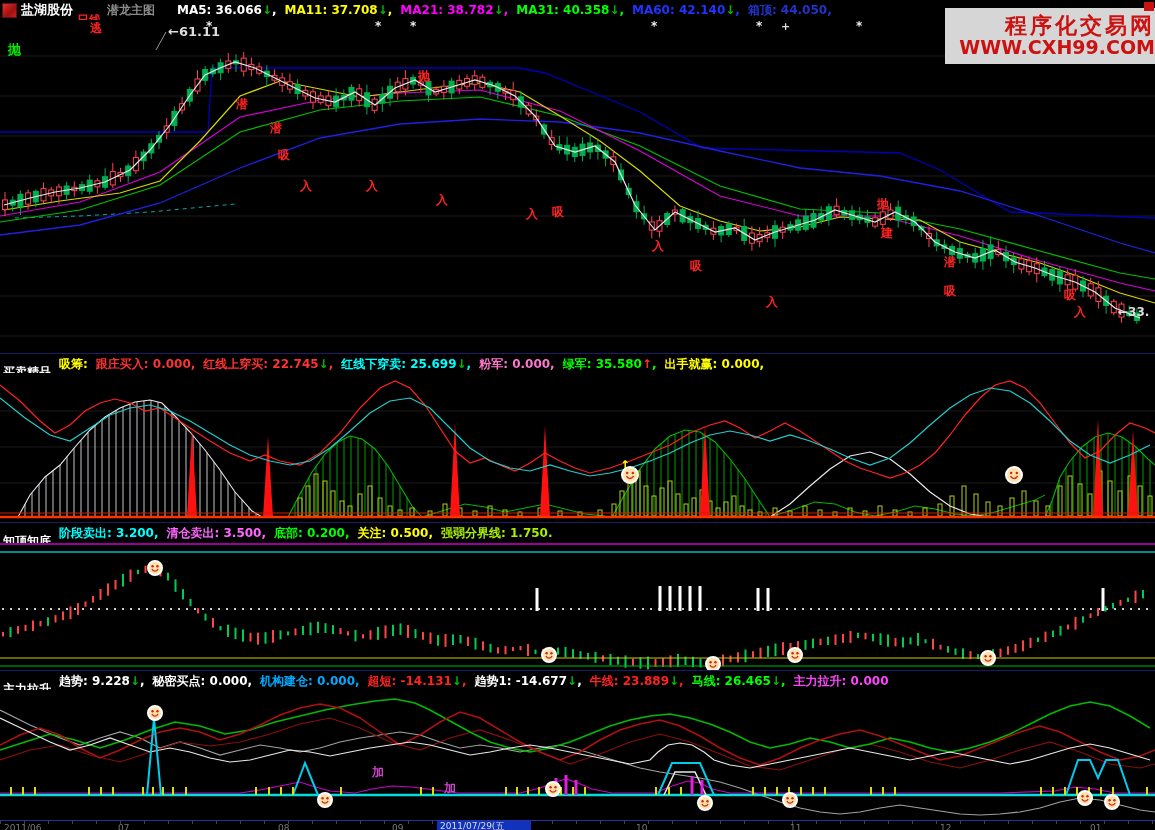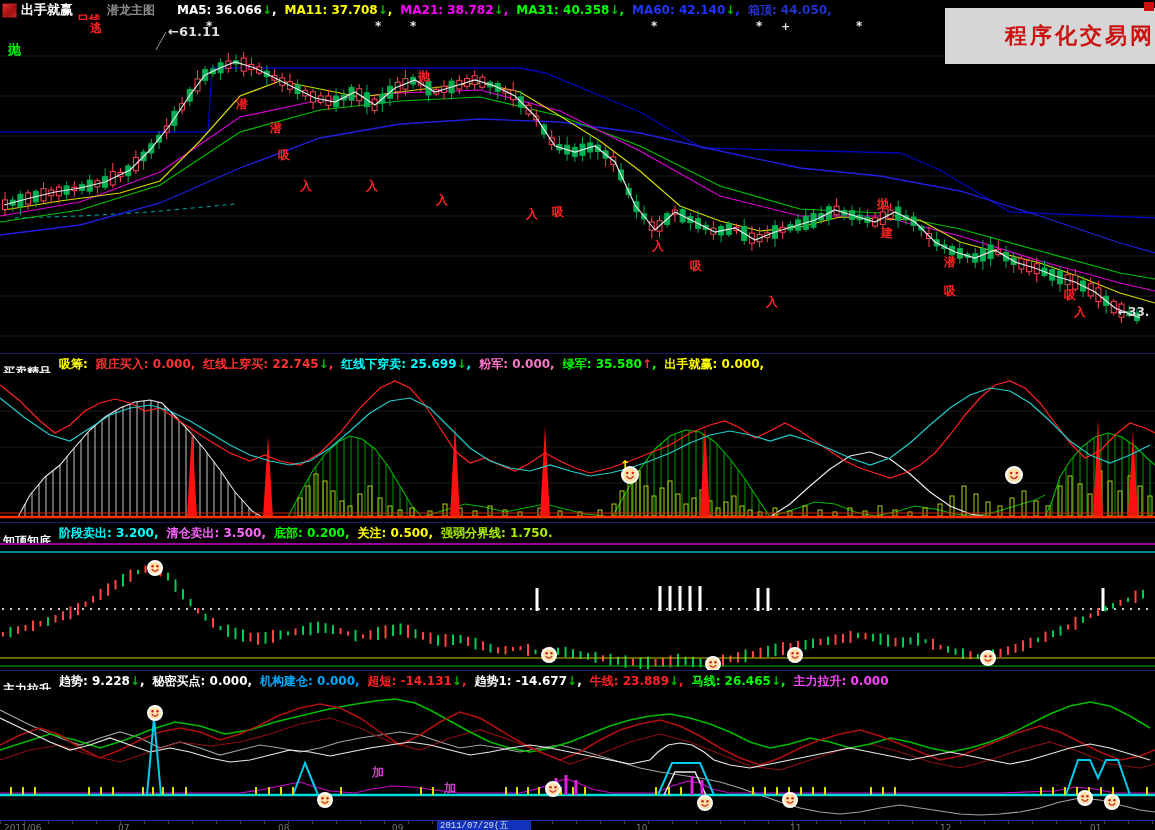--- a/index.html
+++ b/index.html
@@ -26,21 +26,21 @@
            background-size:1155px 3px;background-repeat:no-repeat;}
   .axlabel{position:absolute;top:2px;color:#777;font-size:9px;white-space:nowrap;}
   .cursordate{position:absolute;top:0;height:10px;background:#1133bb;color:#ddd;font-size:9px;
               line-height:10px;padding:0 3px;white-space:nowrap;overflow:hidden;}
 </style>
 </head>
 <body>
 
 <div class="row titlebar">
   <span class="appicon"></span>
-  <span class="stock">出手就赢</span>
+  <span class="stock">盐湖股份</span>
   <span class="period">日线</span>
   <span class="mainind">潜龙主图</span>
   <span><span class="hitem" style="color: rgb(255, 255, 255);"><span class="t">MA5: 36.066</span><span class="a" style="color: rgb(0, 187, 0);">↓</span><span>,</span></span><span class="hitem" style="color: rgb(255, 255, 0);"><span class="t">MA11: 37.708</span><span class="a" style="color: rgb(0, 187, 0);">↓</span><span>,</span></span><span class="hitem" style="color: rgb(255, 0, 255);"><span class="t">MA21: 38.782</span><span class="a" style="color: rgb(0, 187, 0);">↓</span><span>,</span></span><span class="hitem" style="color: rgb(0, 255, 0);"><span class="t">MA31: 40.358</span><span class="a" style="color: rgb(0, 187, 0);">↓</span><span>,</span></span><span class="hitem" style="color: rgb(34, 51, 255);"><span class="t">MA60: 42.140</span><span class="a" style="color: rgb(0, 187, 0);">↓</span><span>,</span></span><span class="hitem" style="color: rgb(34, 51, 204);"><span class="t">箱顶: 44.050</span><span class="a"></span><span>,</span></span></span>
 </div>
 
 <svg class="chart" style="top:20px" width="1155" height="333">
     <g>
       <line x1="0" y1="36" x2="1155" y2="36" stroke="#1d1d1d" stroke-width="1"></line>
       <line x1="0" y1="76" x2="1155" y2="76" stroke="#1d1d1d" stroke-width="1"></line>
       <line x1="0" y1="116" x2="1155" y2="116" stroke="#1d1d1d" stroke-width="1"></line>
@@ -1236,27 +1236,28 @@
     </g>
     <g>
       <circle cx="1112" cy="112" r="7" fill="#ffe2a8" stroke="#ffffff" stroke-width="2"></circle>
       <circle cx="1109.55" cy="110.25" r="1.2" fill="#cc2222"></circle>
       <circle cx="1114.45" cy="110.25" r="1.2" fill="#cc2222"></circle>
       <path d="M 1108.85 113.05 Q 1112 117.25 1115.15 113.05" stroke="#cc2222" stroke-width="1.3" fill="none"></path>
     </g>
   </svg>
 
 <div class="row axisrow" id="axisrow">
-  <span class="cursordate" id="cursorDate" style="left: 437px; width: 88px; font-family: Liberation Mono, monospace;">2011/07/29(五</span>
+  <span class="cursordate" id="cursorDate" style="left: 437px; width: 88px;">2011/07/29(五</span>
 <span class="axlabel" style="left: 4px;">2011/06</span>
     <span class="axlabel" style="left: 118px;">07</span>
     <span class="axlabel" style="left: 278px;">08</span>
     <span class="axlabel" style="left: 392px;">09</span>
     <span class="axlabel" style="left: 636px;">10</span>
     <span class="axlabel" style="left: 790px;">11</span>
     <span class="axlabel" style="left: 940px;">12</span>
     <span class="axlabel" style="left: 1090px;">01</span>
   </div>
 
 <div class="watermark">
   <div class="wm1">程序化交易网</div>
+  <div class="wm2">WWW.CXH99.COM</div>
 </div>
 <div class="cornersq"></div>
 
 </body></html>

